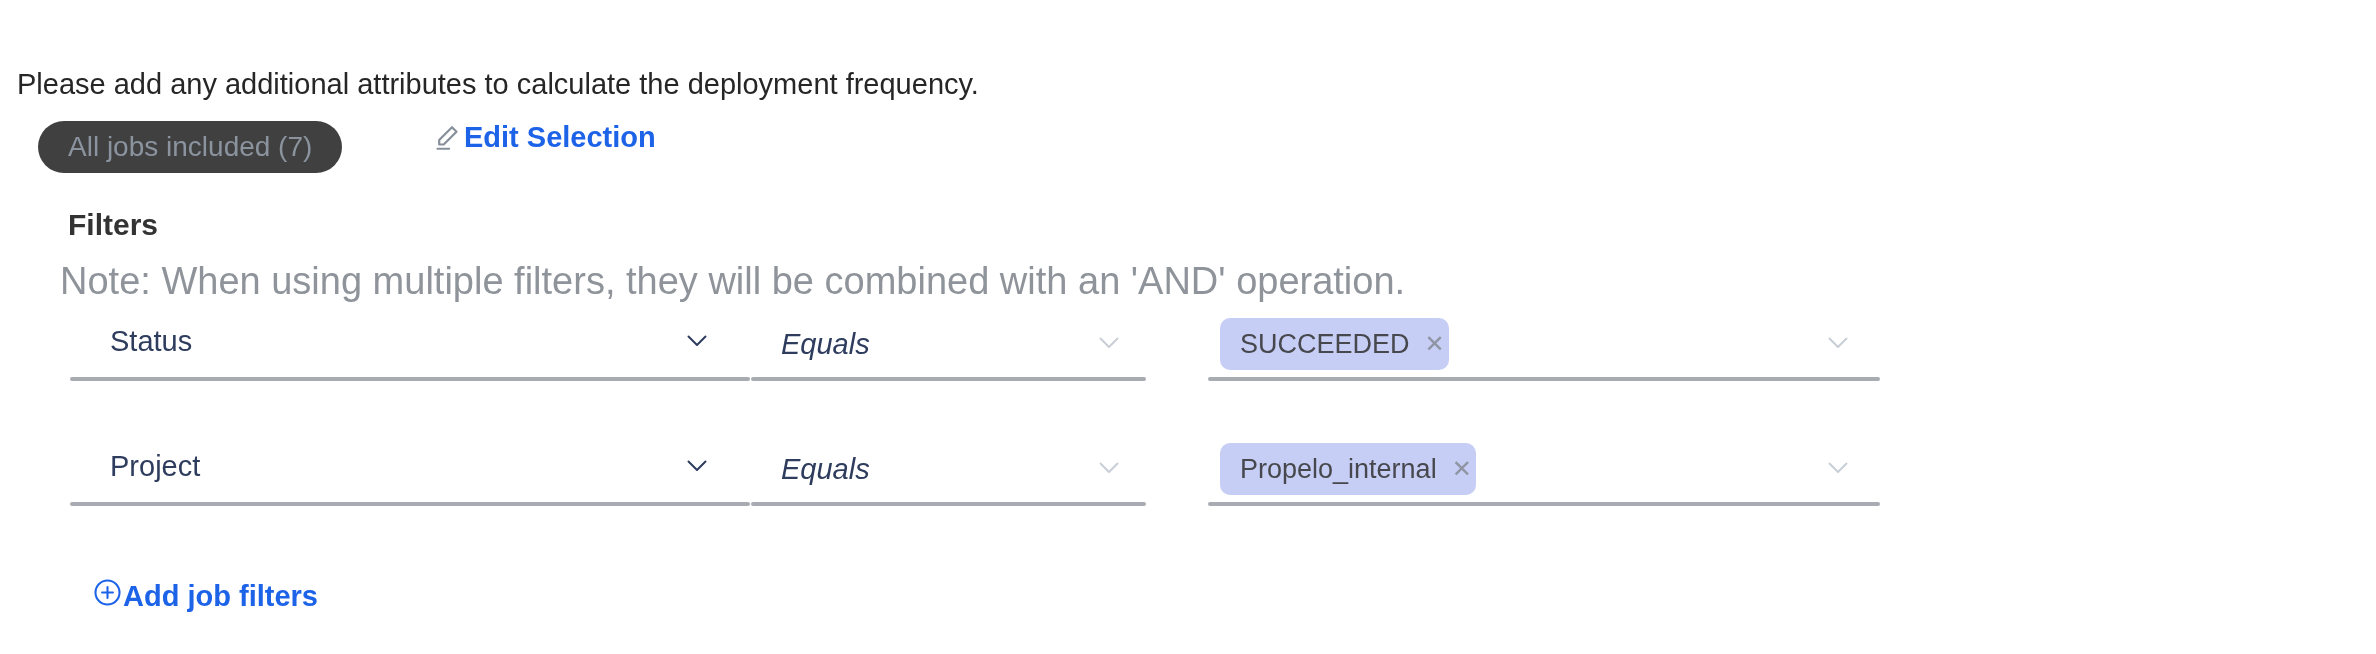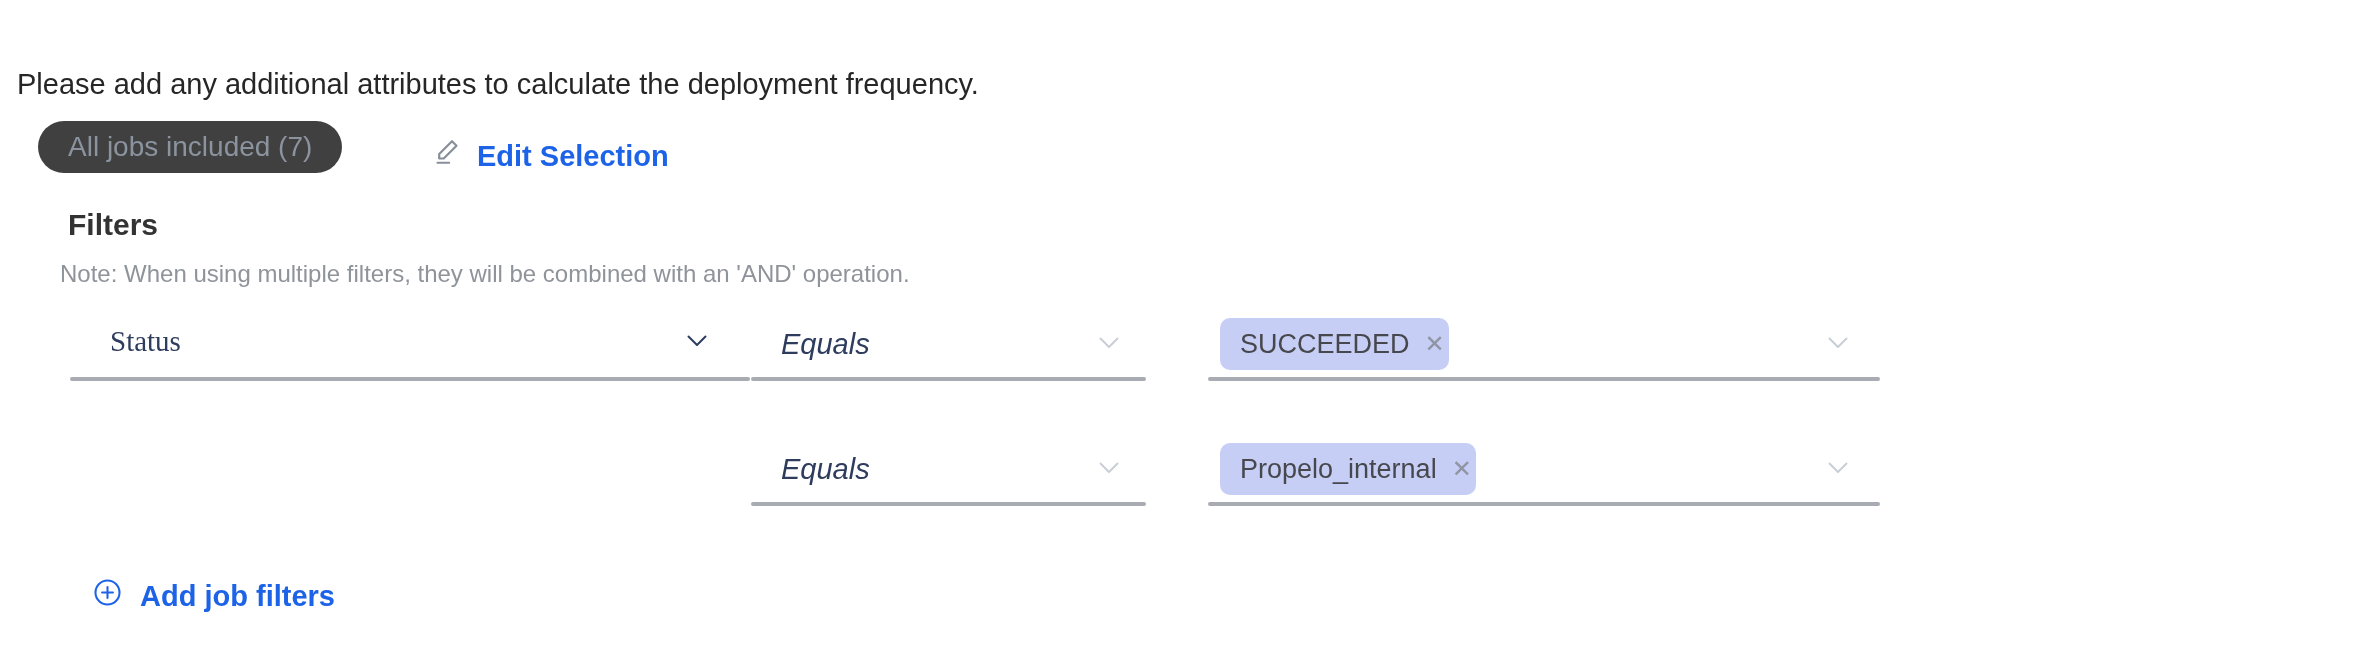--- a/index.html
+++ b/index.html
@@ -35,22 +35,21 @@
     font-size: 28px;
     white-space: nowrap;
   }
 
   .edit-link {
     position: absolute;
     left: 433px;
     top: 121px;
     height: 52px;
     display: inline-flex;
-    align-items: flex-end;
-    gap: 13px;
+    align-items: flex-start;
     color: #1d63e8;
     font-size: 29px;
     font-weight: 600;
     cursor: pointer;
     text-decoration: none;
     white-space: nowrap;
   }
   .edit-link .pencil { color: #878f9a; }
 
   .filters-heading {
@@ -61,21 +60,21 @@
     font-size: 30px;
     font-weight: 700;
     color: #333333;
   }
 
   .filters-note {
     position: absolute;
     left: 60px;
     top: 260px;
     margin: 0;
-    font-size: 24px;
+    font-size: 38px;
     color: #8f939a;
   }
 
   .filter-row {
     position: absolute;
     left: 0;
     width: 2376px;
     height: 70px;
   }
   .filter-row.row-0 { top: 311px; }
@@ -91,21 +90,21 @@
     box-sizing: border-box;
   }
   .select-field::after {
     content: "";
     position: absolute;
     left: 0; right: 0; bottom: 0;
     height: 4px;
     border-radius: 2px;
     background: #a8acb2;
   }
-  .field-attribute { left: 70px;  width: 680px; padding: 0 36px 9px 40px; font-family: Liberation Serif, serif; }
+  .field-attribute { left: 70px;  width: 680px; padding: 0 36px 9px 40px; }
   .field-operator  { left: 751px; width: 395px; padding: 0 20px 4px 30px; font-style: italic; }
   .field-values    { left: 1208px; width: 672px; padding: 0 25px 4px 12px; }
 
   .select-label {
     flex: 1;
     font-size: 29px;
     color: #2e3c5e;
     white-space: nowrap;
     overflow: hidden;
   }
@@ -150,21 +149,20 @@
     cursor: pointer;
     padding: 0;
   }
 
   .add-link {
     position: absolute;
     left: 92px;
     top: 577px;
     display: inline-flex;
     align-items: center;
-    gap: 17px;
     color: #1d63e8;
     font-size: 29px;
     font-weight: 600;
     cursor: pointer;
     text-decoration: none;
     white-space: nowrap;
   }
 </style>
 </head>
 <body>
@@ -224,20 +222,28 @@
         <svg width="34" height="34" viewBox="0 0 24 24" fill="none" stroke="currentColor" stroke-width="1.5" stroke-linecap="round" stroke-linejoin="round">
           <path d="M9.3 7V5.2h5.4V7"></path>
           <path d="M6.2 7.3h11.6"></path>
           <path d="M7 7.3l1.1 12.2h7.8L17 7.3"></path>
         </svg>
       </span>
     </button>
   </div>
 
   <div class="filter-row row-1">
+    <div class="select-field field-attribute">
+      <span class="select-label">Project</span>
+      <span class="chevron dark">
+        <svg width="34" height="34" viewBox="0 0 24 24" fill="none" stroke="currentColor" stroke-width="1.4" stroke-linecap="round" stroke-linejoin="round">
+            <path d="M6 9.5l6 6 6-6"></path>
+          </svg>
+      </span>
+    </div>
     <div class="select-field field-operator">
       <span class="select-label">Equals</span>
       <span class="chevron light">
         <svg width="34" height="34" viewBox="0 0 24 24" fill="none" stroke="currentColor" stroke-width="1.4" stroke-linecap="round" stroke-linejoin="round">
             <path d="M6 9.5l6 6 6-6"></path>
           </svg>
       </span>
     </div>
     <div class="select-field field-values">
       <span class="tag-wrap">

